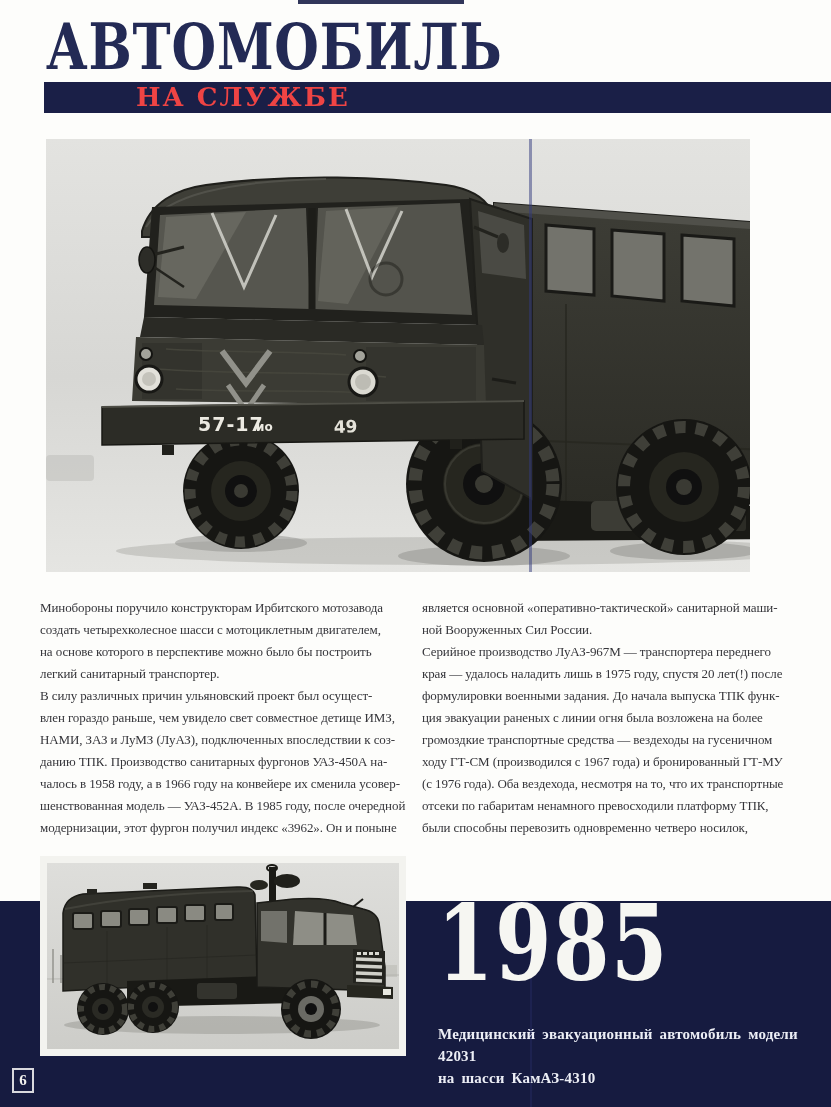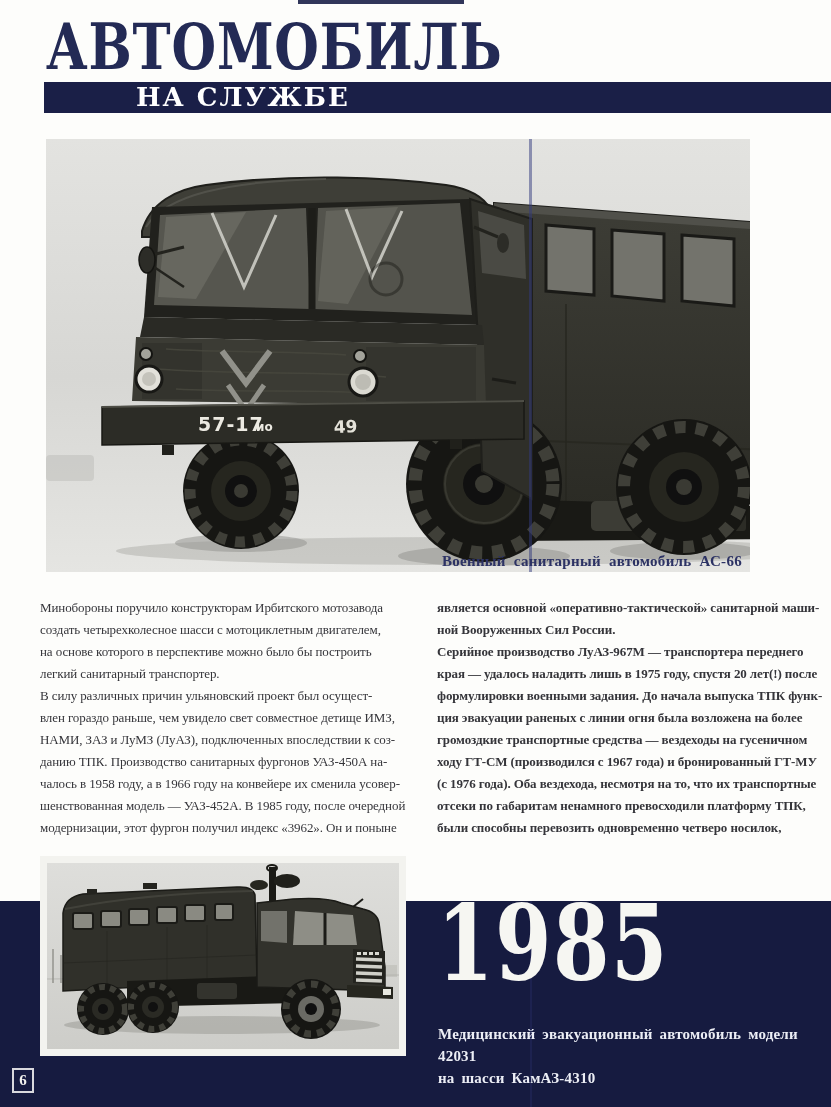--- a/index.html
+++ b/index.html
@@ -25,41 +25,41 @@
     white-space:nowrap;
   }
   .title-bar {
     position:absolute; left:44px; top:82px; right:0; height:31px;
     background:#1a1f47;
   }
   .subtitle {
     position:absolute; left:92px; top:1px;
     font-family:"DejaVu Serif","Liberation Serif",serif;
     font-weight:bold; font-size:26px; line-height:29px;
-    color:#ffffff; letter-spacing:2px; white-space:nowrap;
+    color:#ef4444; letter-spacing:2px; white-space:nowrap;
   }
   
   .main-photo {
     position:absolute; left:46px; top:139px; width:704px; height:433px;
     background:#d9d9d6; overflow:hidden;
   }
   .main-photo svg { display:block; }
   .photo-caption {
     position:absolute; right:8px; bottom:2px;
     font-weight:bold; font-size:15px; color:#2c3264;
     word-spacing:4px; letter-spacing:.3px; white-space:nowrap;
   }
   
   .col {
     position:absolute; top:597px; width:382px;
     font-size:13px; line-height:22px; letter-spacing:-0.1px;
     color:#35353a; white-space:pre;
   }
   .col-left  { left:40px;  }
-  .col-right { left:437px;font-weight:bold; }
+  .col-right { left:422px; }
   
   .band {
     position:absolute; left:0; top:901px; width:831px; height:206px;
     background:#161b40;
   }
   .band-scanline {
     position:absolute; left:530px; top:901px; width:2px; height:206px;
     background:#2a3170; opacity:.35;
   }
   
@@ -220,21 +220,20 @@
         <line x1="56" y1="268" x2="478" y2="262" stroke="#4e4e46" stroke-width="2"></line>
         <rect x="116" y="306" width="12" height="10" fill="#20201b"></rect>
         <rect x="404" y="300" width="12" height="10" fill="#20201b"></rect>
         <text x="152" y="292" font-family="'DejaVu Sans',sans-serif" font-weight="bold" font-size="19" fill="#eceae2" letter-spacing="1">57-17</text>
         <text x="210" y="292" font-family="'DejaVu Sans',sans-serif" font-weight="bold" font-size="12" fill="#eceae2">ио</text>
         <text x="288" y="294" font-family="'DejaVu Sans',sans-serif" font-weight="bold" font-size="17" fill="#e5e3da" transform="rotate(-2 288 294)">49</text>
       </g>
 
       <rect x="483" y="0" width="3" height="433" fill="#323a7e" opacity="0.5"></rect>
     </svg>
-    <figcaption class="photo-caption">Военный санитарный автомобиль АС-66</figcaption>
   </figure>
 
   <section>
     <p class="col col-left">Минобороны поручило конструкторам Ирбитского мотозавода
 создать четырехколесное шасси с мотоциклетным двигателем,
 на основе которого в перспективе можно было бы построить
 легкий санитарный транспортер.
 В силу различных причин ульяновский проект был осущест-
 влен гораздо раньше, чем увидело свет совместное детище ИМЗ,
 НАМИ, ЗАЗ и ЛуМЗ (ЛуАЗ), подключенных впоследствии к соз-

